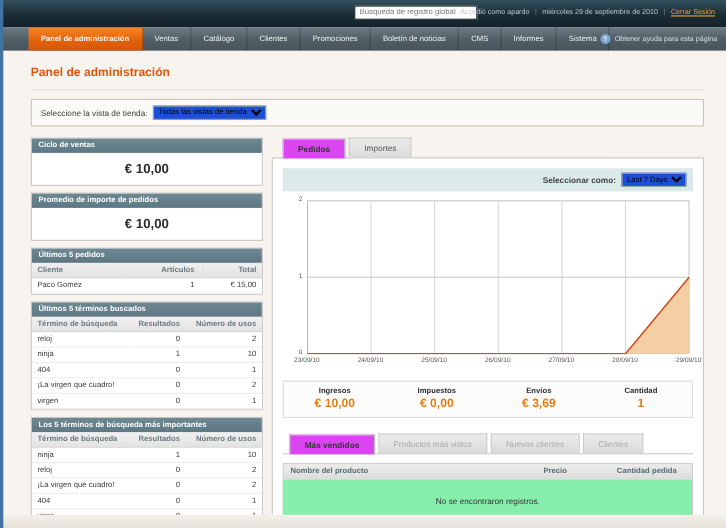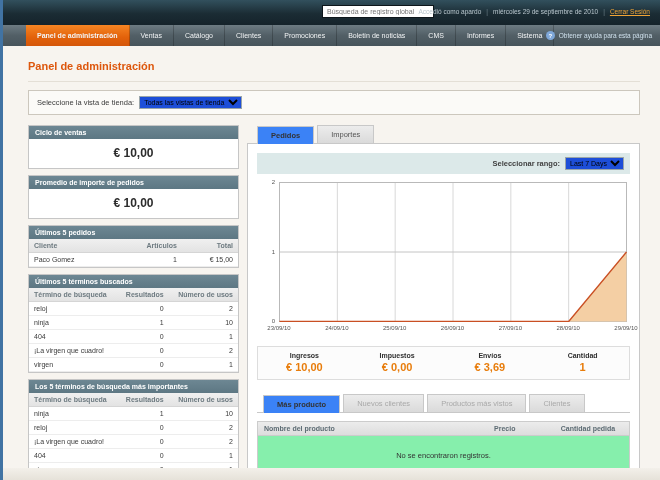--- a/index.html
+++ b/index.html
@@ -41,21 +41,21 @@
   .widget-head { background:linear-gradient(180deg,#6d8793 0%,#5d7783 100%); color:#fff; font-size:7px; font-weight:bold; padding:3px 6px; }
   .widget-value { text-align:center; font-size:12px; font-weight:bold; color:#2c2c2c; padding:7px 0 8px; }
   table { width:100%; border-collapse:collapse; font-size:7px; }
   th { background:linear-gradient(180deg,#f0f0f0,#e3e3e3); color:#6d7a80; text-align:left; font-weight:bold; padding:3px 5px; border-bottom:1px solid #d5d5d5; }
   td { color:#3a3a3a; padding:3px 5px; border-bottom:1px solid #ededed; background:#fff; }
   .num { text-align:right; }
 
   
   .tabs-strip { display:flex; gap:3px; padding-left:10px; border-bottom:1px solid #c8c8c8; position:relative; }
   .tab { font-size:7.5px; color:#565656; background:linear-gradient(180deg,#ececec,#dadada); border:1px solid #c8c8c8; border-bottom:none; padding:4px 13px 3px; margin-bottom:0; cursor:pointer; white-space:nowrap; }
-  .tab.active { background:#3b82f6; font-weight:bold; color:#333; position:relative; top:1px; padding-bottom:4px; }
+  .tab.active { background:#d946ef; font-weight:bold; color:#333; position:relative; top:1px; padding-bottom:4px; }
   .panel { border:1px solid #c8c8c8; border-top:none; background:#fff; padding:9px; }
   .range-bar { background:#dcE9e9; background:#dce9e9; padding:4px 6px; display:flex; justify-content:flex-end; align-items:center; gap:5px; font-size:7.5px; font-weight:bold; color:#3f3f3f; }
 
   .chart-wrap { position:relative; height:156px; margin-top:8px; }
   .ylab { position:absolute; left:4px; width:14px; text-align:right; font-size:6px; color:#555; }
   .xlab { position:absolute; top:143px; transform:translateX(-50%); font-size:6px; color:#555; white-space:nowrap; }
 
   .totals { display:flex; border:1px solid #ddd; background:#fcfcfc; margin-top:8px; padding:5px 0 6px; }
   .total-cell { flex:1; text-align:center; }
   .t-label { font-size:7px; font-weight:bold; color:#2f2f2f; }
@@ -222,21 +222,21 @@
     </div>
   </div>
 
   <div class="col-right">
     <div class="tabs-strip">
         <span class="tab active">Pedidos</span>
         <span class="tab">Importes</span>
       </div>
     <div class="panel">
       <div class="range-bar">
-        <span>Seleccionar rango:</span>
+        <span>Seleccionar como:</span>
         <select>
           <option>Last 7 Days</option>
         </select>
       </div>
       <div class="chart-wrap">
           <svg width="348" height="140" style="position: absolute; left: 22px; top: 0px;">
             <rect x="0.5" y="0.5" width="347" height="139" fill="#ffffff" stroke="#b9b9b9"></rect>
             <line x1="58.333333333333336" y1="1" x2="58.333333333333336" y2="139" stroke="#d8d8d8"></line>
             <line x1="116.16666666666667" y1="1" x2="116.16666666666667" y2="139" stroke="#d8d8d8"></line>
             <line x1="174" y1="1" x2="174" y2="139" stroke="#d8d8d8"></line>
@@ -269,23 +269,23 @@
           <div class="total-cell">
             <div class="t-label">Envíos</div>
             <div class="t-value">€ 3,69</div>
           </div>
           <div class="total-cell">
             <div class="t-label">Cantidad</div>
             <div class="t-value">1</div>
           </div>
         </div>
       <div class="tabs-strip bottom">
-          <span class="tab active">Más producto</span>
+          <span class="tab active">Más vendidos</span>
+          <span class="tab">Productos más vistos</span>
           <span class="tab">Nuevos clientes</span>
-          <span class="tab">Productos más vistos</span>
           <span class="tab">Clientes</span>
         </div>
       <div class="grid-head">
           <span class="gc-a">Nombre del producto</span>
           <span class="gc-b">Precio</span>
           <span class="gc-c">Cantidad pedida</span>
         </div>
       <div class="grid-empty">No se encontraron registros.</div>
     </div>
   </div>

